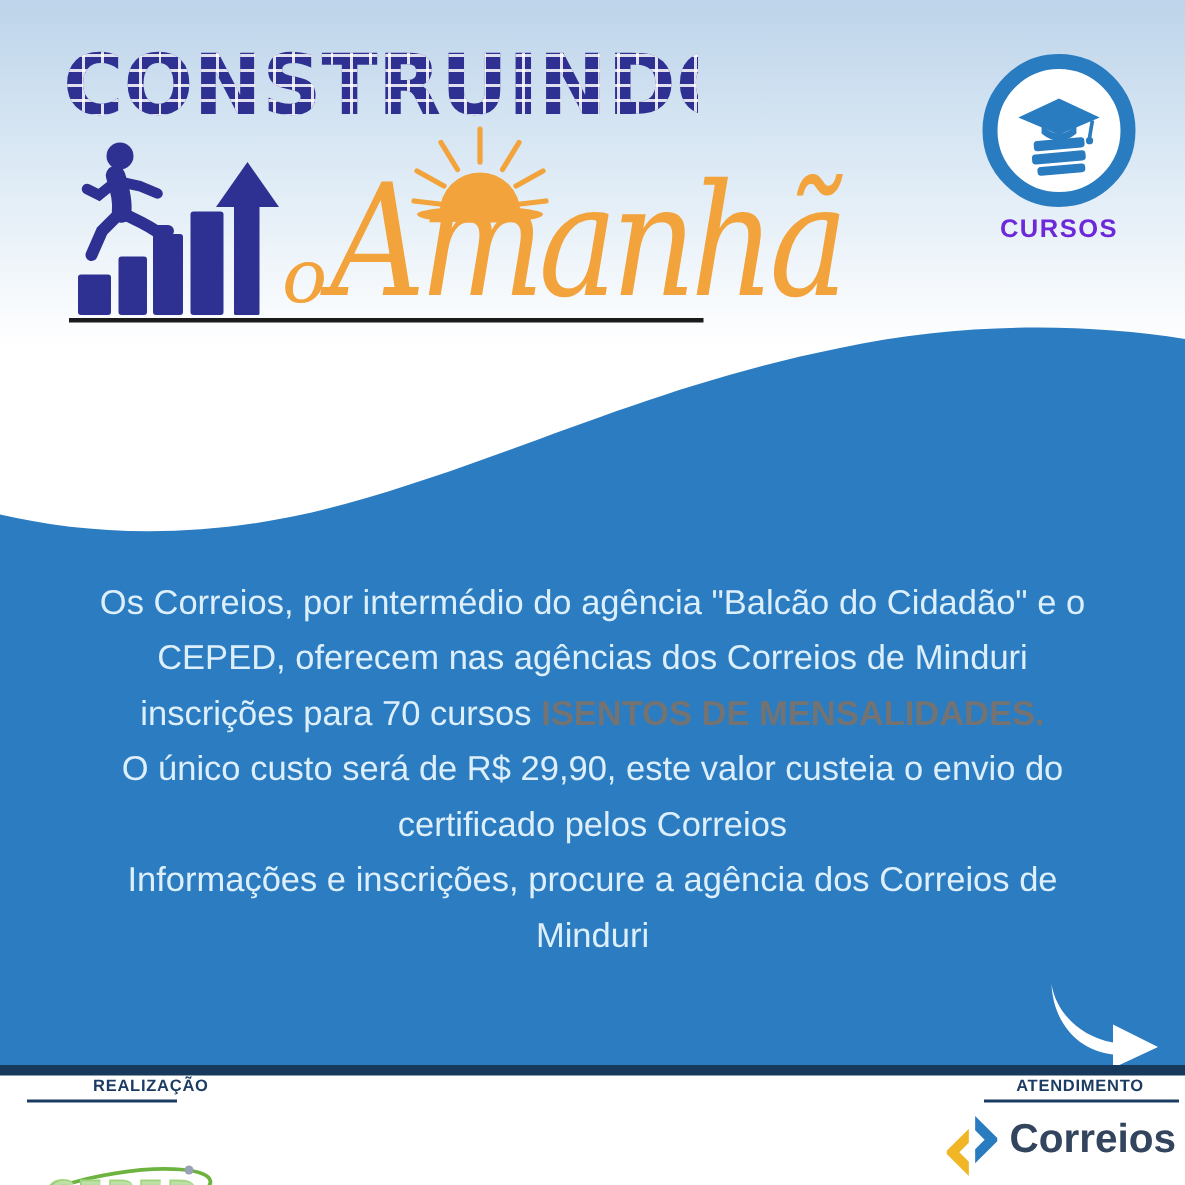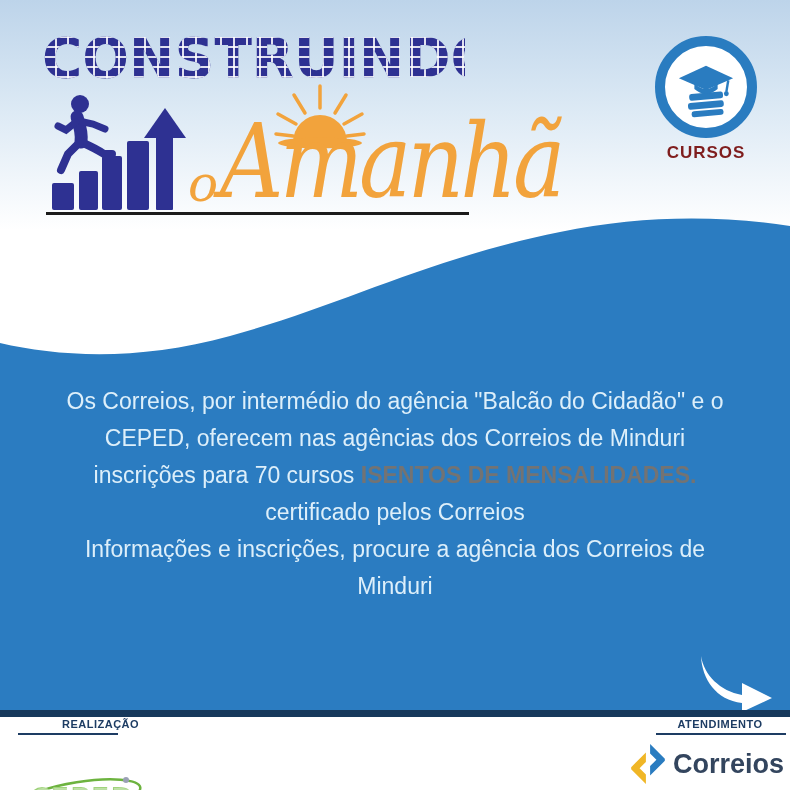--- a/index.html
+++ b/index.html
@@ -36,21 +36,21 @@
   .subtitle .amanha{font-size:88px;line-height:76px;letter-spacing:-4px;transform:scaleY(1.18);transform-origin:bottom left;}
   .sun{position:absolute;left:232px;top:56px;}
   .logo-underline{position:absolute;left:4px;top:186px;width:423px;height:3px;background:#1b1b1b;}
   
   .badge{position:absolute;left:653px;top:36px;width:106px;text-align:center;}
   .badge-circle{
     width:82px;height:82px;margin:0 auto;border:10px solid #2a7cc0;border-radius:50%;
     background:#fff;display:flex;align-items:center;justify-content:center;
   }
   .badge-label{
-    margin-top:5px;color:#7f1d1d;font-weight:bold;font-size:17px;letter-spacing:1px;
+    margin-top:5px;color:#6d28d9;font-weight:bold;font-size:17px;letter-spacing:1px;
   }
   
   .wave-wrap{position:absolute;top:218px;left:0;width:790px;height:492px;}
   .message{
     position:absolute;top:383px;left:15px;width:760px;
     text-align:center;color:#ddeffa;font-size:23px;line-height:37px;
     white-space:nowrap;
   }
   .message strong{color:#737373;font-weight:bold;}
   .swoosh{position:absolute;left:694px;top:654px;}
@@ -72,21 +72,21 @@
     color:transparent;
     background:linear-gradient(180deg,#b9e39a 0%,#6db33f 55%,#3f8f2a 100%);
     -webkit-background-clip:text;background-clip:text;
     text-shadow:1px 1px 0 rgba(255,255,255,.35);
   }
   .ceped-years{
     position:absolute;left:58px;top:34px;color:#1d4ed8;font-size:12px;
     font-family:"DejaVu Serif",serif;font-style:italic;
   }
   .ceped-orbit{position:absolute;left:0;top:0;}
-  .correios{position:absolute;right:6px;top:744px;display:flex;align-items:center;}
+  .correios{position:absolute;right:6px;top:744px;display:flex;align-items:flex-start;}
   .correios-name{
     color:#33455e;font-size:27px;font-weight:bold;letter-spacing:0px;margin-left:6px;
     font-family:"Liberation Sans",sans-serif;
   }
 </style>
 </head>
 <body>
 
 <div class="top-gradient"></div>
 
@@ -156,20 +156,21 @@
       <circle cx="53" cy="39" r="2.5" fill="#2a7cc0"></circle>
     </svg>
   </div>
   <div class="badge-label">CURSOS</div>
 </div>
 
 <div class="message">
   <div><span>Os Correios, por intermédio do agência "Balcão do Cidadão" e o</span></div>
   <div><span>CEPED, oferecem nas agências dos Correios de Minduri</span></div>
   <div><span>inscrições para 70 cursos </span><strong>ISENTOS DE MENSALIDADES.</strong></div>
+  <div><span>O único custo será de R$ 29,90, este valor custeia o envio do</span></div>
   <div><span>certificado pelos Correios</span></div>
   <div><span>Informações e inscrições, procure a agência dos Correios de</span></div>
   <div><span>Minduri</span></div>
 </div>
 
 <svg class="swoosh" width="82" height="58" viewBox="0 0 82 58">
   <path d="M7,2 C10,21 26,37 48,41 L48,29 L78,44 L48,58 L48,49 C22,46 8,25 7,2 Z" fill="#ffffff"></path>
 </svg>
 
 <div class="navy-bar"></div>

